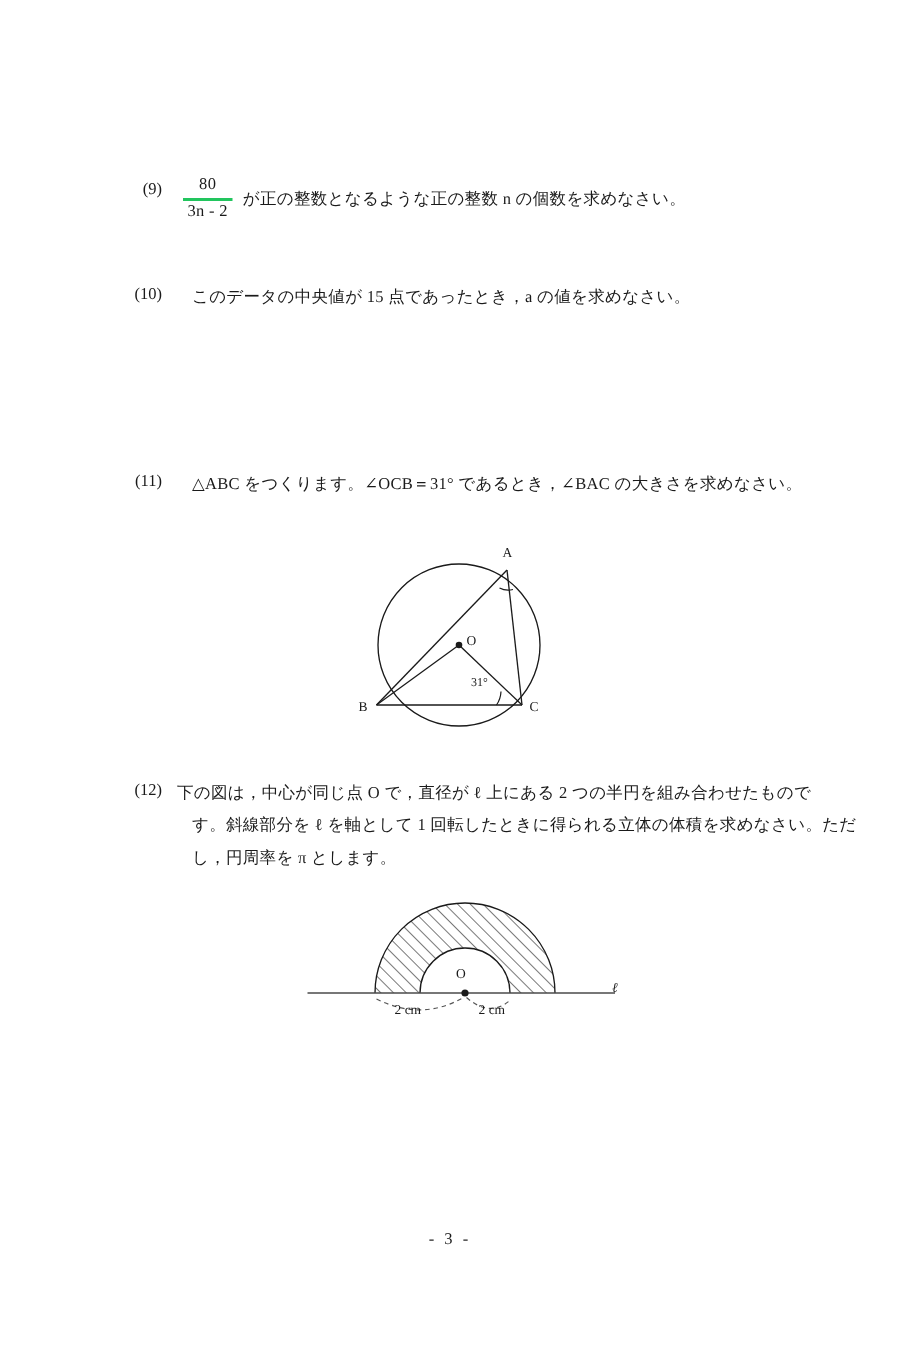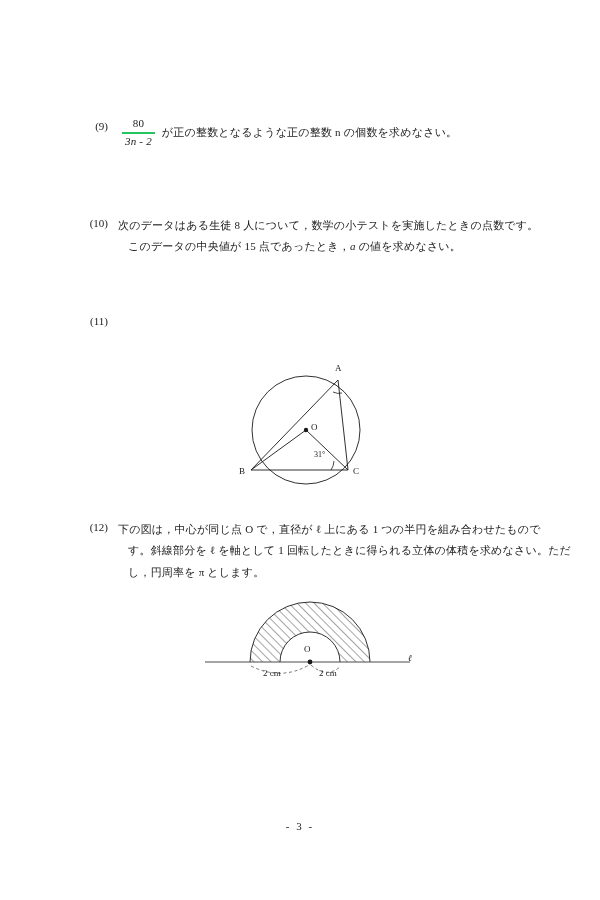--- a/index.html
+++ b/index.html
@@ -60,21 +60,21 @@
     padding: 0 3px 1px 3px;
     border-bottom: 2px solid #22c55e;
     line-height: 1.25;
   }
   .frac .den {
     display: block;
     font-size: 11px;
     padding: 1px 3px 0 3px;
     line-height: 1.25;
   }
-  .it { font-style: italic; font-family: "Liberation Serif", serif; }
+  .it { font-family: "Liberation Serif", serif; }
   .datarow {
     display: block;
     margin-left: 58px;
     margin-top: 2px;
     font-size: 11px;
     letter-spacing: 1.1px;
     white-space: nowrap;
   }
   .datarow .unit { margin-left: 16px; letter-spacing: 0.4px; }
 
@@ -109,33 +109,33 @@
       <span class="ln">
         <span class="frac">
           <span class="num">80</span>
           <span class="den it">3n - 2</span>
         </span>
         <span>が正の整数となるような正の整数 n の個数を求めなさい。</span>
       </span>
     </div>
   </div>
 
-  <div class="problem" style="top:215px;">
+  <div class="problem" style="top:188px;">
     <span class="prob-num">(10)</span>
     <div class="prob-body">
-      <span class="ln">次のデータはある生徒 8 人について，数学の小テストを実施したときの点数です。</span>
       <span class="ln indent-line">
         <span>このデータの中央値が 15 点であったとき，</span><span class="it">a</span> <span>の値を求めなさい。</span>
       </span>
     </div>
   </div>
 
   <div class="problem" style="top:313px;">
     <span class="prob-num">(11)</span>
     <div class="prob-body">
+      <span class="ln indent-line">△ABC をつくります。∠OCB＝31° であるとき，∠BAC の大きさを求めなさい。</span>
     </div>
   </div>
 
   <div class="figure" style="left:230px; top:363px; width:170px; height:125px;">
     <svg width="170" height="125" viewBox="0 0 170 125">
 
       <circle cx="76" cy="67" r="54" fill="none" stroke="#1a1a1a" stroke-width="0.9"></circle>
 
       <line x1="108" y1="17" x2="21" y2="107" stroke="#1a1a1a" stroke-width="0.9"></line>
       <line x1="21" y1="107" x2="118" y2="107" stroke="#1a1a1a" stroke-width="0.9"></line>
@@ -153,21 +153,21 @@
     <span class="fig-label" style="left:105px; top:0px;">A</span>
     <span class="fig-label" style="left:9px; top:103px;">B</span>
     <span class="fig-label" style="left:123px; top:103px;">C</span>
     <span class="fig-label" style="left:81px; top:59px;">O</span>
     <span class="fig-label" style="left:84px; top:87px; font-size:8px;">31°</span>
   </div>
 
   <div class="problem" style="top:519px;">
     <span class="prob-num">(12)</span>
     <div class="prob-body">
-      <span class="ln">下の図は，中心が同じ点 O で，直径が ℓ 上にある 1 つの半円を組み合わせたもので</span>
+      <span class="ln">下の図は，中心が同じ点 O で，直径が ℓ 上にある 2 つの半円を組み合わせたもので</span>
       <span class="ln indent-line">す。斜線部分を ℓ を軸として 1 回転したときに得られる立体の体積を求めなさい。ただ</span>
       <span class="ln indent-line">し，円周率を π とします。</span>
     </div>
   </div>
 
   <div class="figure" style="left:195px; top:595px; width:240px; height:95px;">
     <svg width="240" height="95" viewBox="0 0 240 95">
       <defs>
         <pattern id="hatch" width="6" height="6" patternTransform="rotate(-45)" patternUnits="userSpaceOnUse">
           <line x1="0" y1="0" x2="0" y2="6" stroke="#2a2a2a" stroke-width="0.85"></line>

